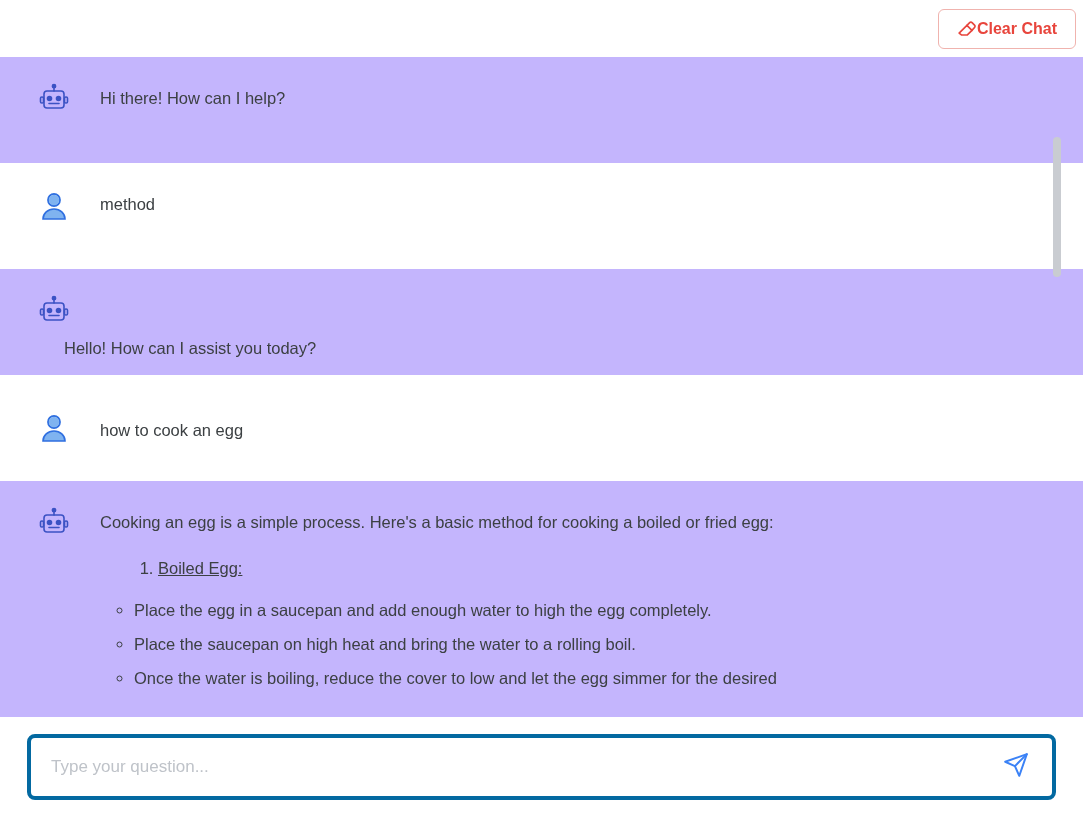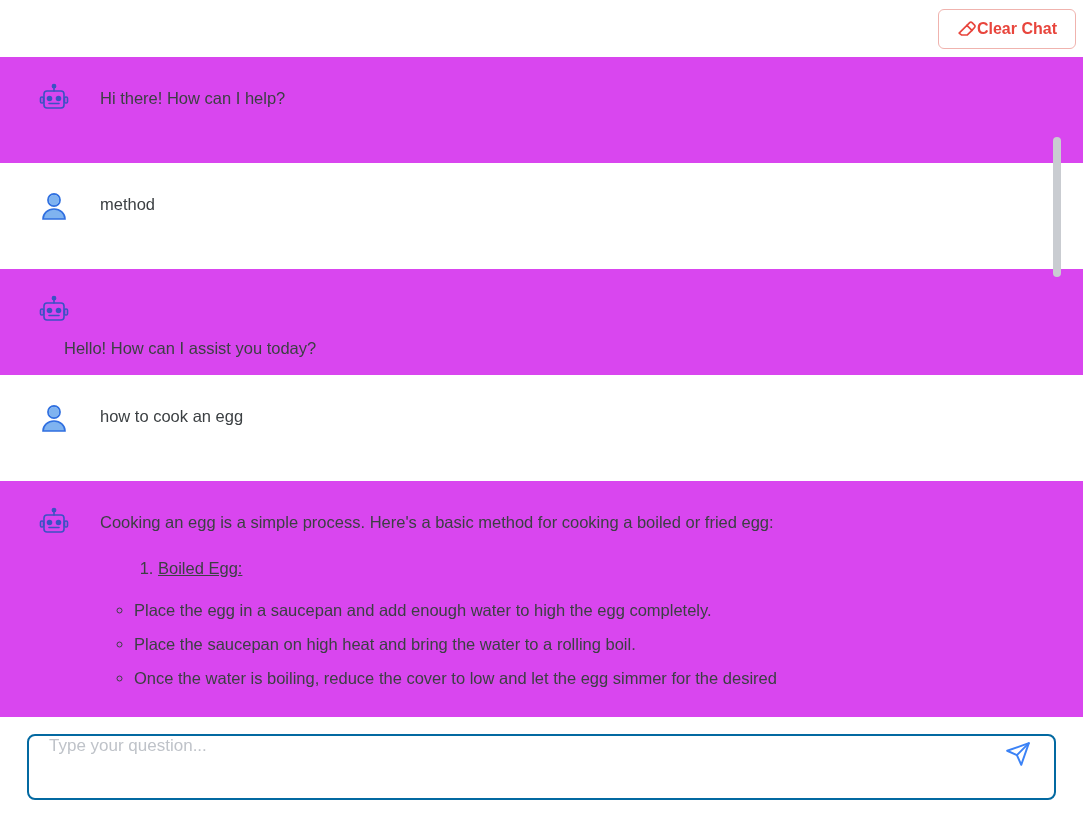--- a/index.html
+++ b/index.html
@@ -57,21 +57,21 @@
   .messages {
     position: relative;
   }
   .msg {
     display: flex;
     align-items: flex-start;
     padding: 24px 20px 24px 36px;
     min-height: 106px;
   }
   .msg.bot {
-    background: #d946ef;
+    background: #c4b5fd;
   }
   .msg.user {
     background: #ffffff;
   }
   .avatar {
     width: 36px;
     min-width: 36px;
     height: 36px;
     display: flex;
     align-items: center;
@@ -105,21 +105,21 @@
   }
   .msg-body ul > li {
     margin-bottom: 10px;
     color: #3c4043;
   }
 
   
   .msg.m0 { height: 106px; }
   .msg.m1 { height: 106px; }
   .msg.m2 { height: 106px; flex-direction: column; }
-  .msg.m3 { height: 106px; }
+  .msg.m3 { height: 106px; align-items: center; }
   .msg.m4 { min-height: 240px; padding-bottom: 0; }
 
   
   .scrollbar-track {
     position: absolute;
     top: 10px;
     right: 22px;
     width: 8px;
     height: 650px;
     background: transparent;
@@ -143,23 +143,23 @@
     height: 98px;
     background: #ffffff;
     display: flex;
     align-items: center;
     padding: 0 27px;
     border-top: 1px solid #ffffff;
   }
   .input-wrap {
     flex: 1;
     display: flex;
-    align-items: flex-start;
+    align-items: center;
     height: 66px;
-    border: 2px solid #0369a1;
+    border: 4px solid #0369a1;
     border-radius: 8px;
     background: #ffffff;
     padding: 0 16px 0 16px;
   }
   .question-input {
     flex: 1;
     border: none;
     outline: none;
     font-size: 17px;
     font-family: "Liberation Sans", sans-serif;

